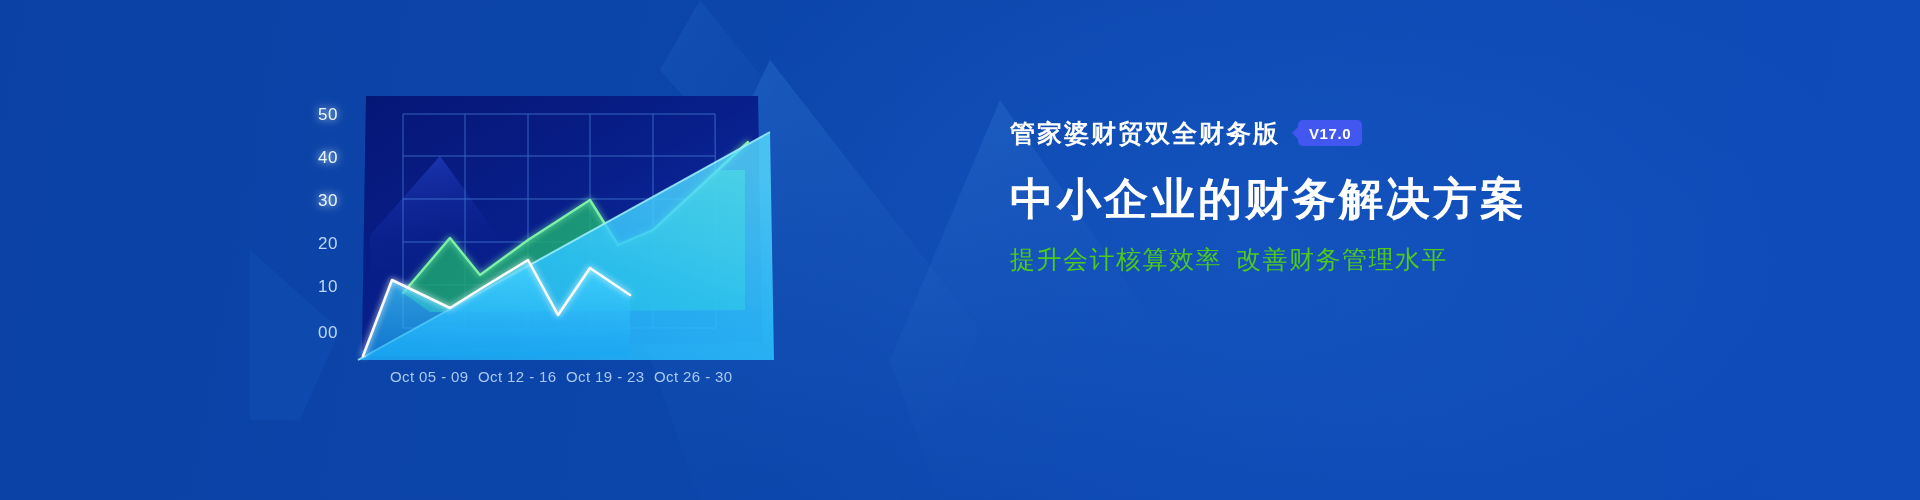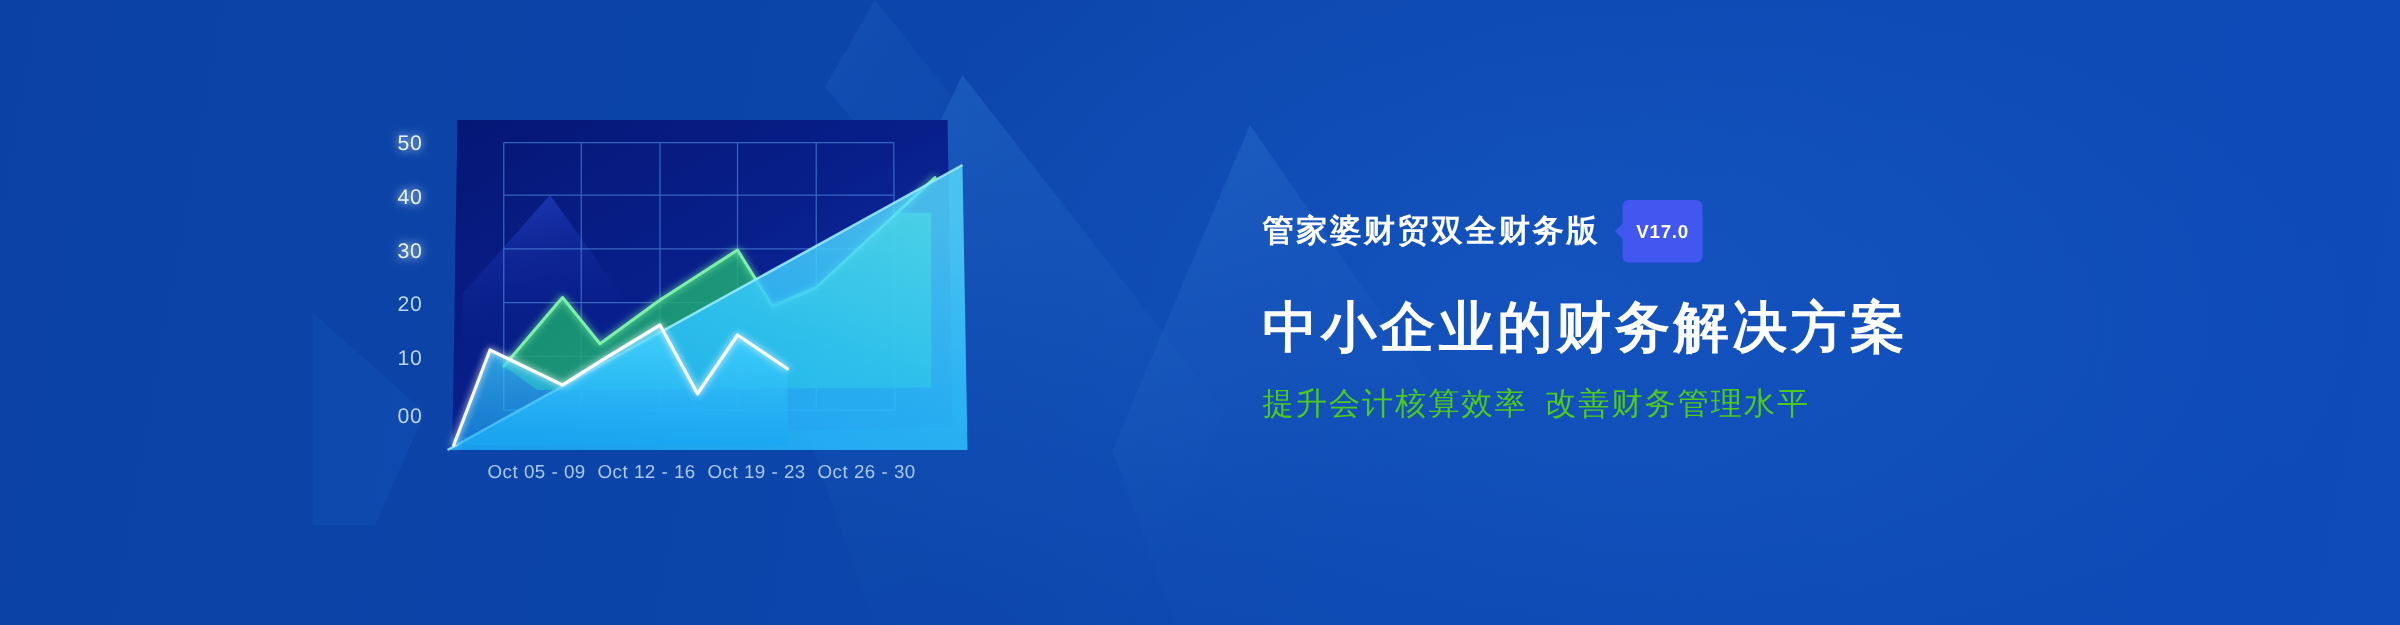--- a/index.html
+++ b/index.html
@@ -33,34 +33,33 @@
   .ylabel.bright{fill:#e8f6ff;}
   .xlabel{
     font-family:"Liberation Sans","DejaVu Sans",sans-serif;
     font-size:15px;font-weight:400;fill:#a9c9ee;letter-spacing:.4px;
   }
 
   
   .copy{
     position:absolute;left:1010px;top:120px;width:760px;
     text-align:left;
-    margin-top:40px;
   }
   .eyebrow-row{
     display:flex;align-items:center;gap:14px;
     margin:0 0 30px 0;padding-left:0;
   }
   .eyebrow{
     font-size:25px;font-weight:700;color:#ffffff;
     letter-spacing:2px;line-height:1;white-space:nowrap;
     font-family:"Liberation Sans","DejaVu Sans",sans-serif;
   }
   .badge{
     position:relative;display:inline-flex;align-items:center;justify-content:center;
-    height:26px;padding:12px 11px;border-radius:5px;
+    height:26px;padding:0 11px;border-radius:5px;
     background:#4256f0;color:#ffffff;
     font-size:15px;font-weight:700;letter-spacing:.6px;line-height:1;
     margin-left:4px;
   }
   .badge::before{
     content:"";position:absolute;left:-6px;top:50%;transform:translateY(-50%);
     width:0;height:0;
     border-top:7px solid transparent;
     border-bottom:7px solid transparent;
     border-right:7px solid #4256f0;

